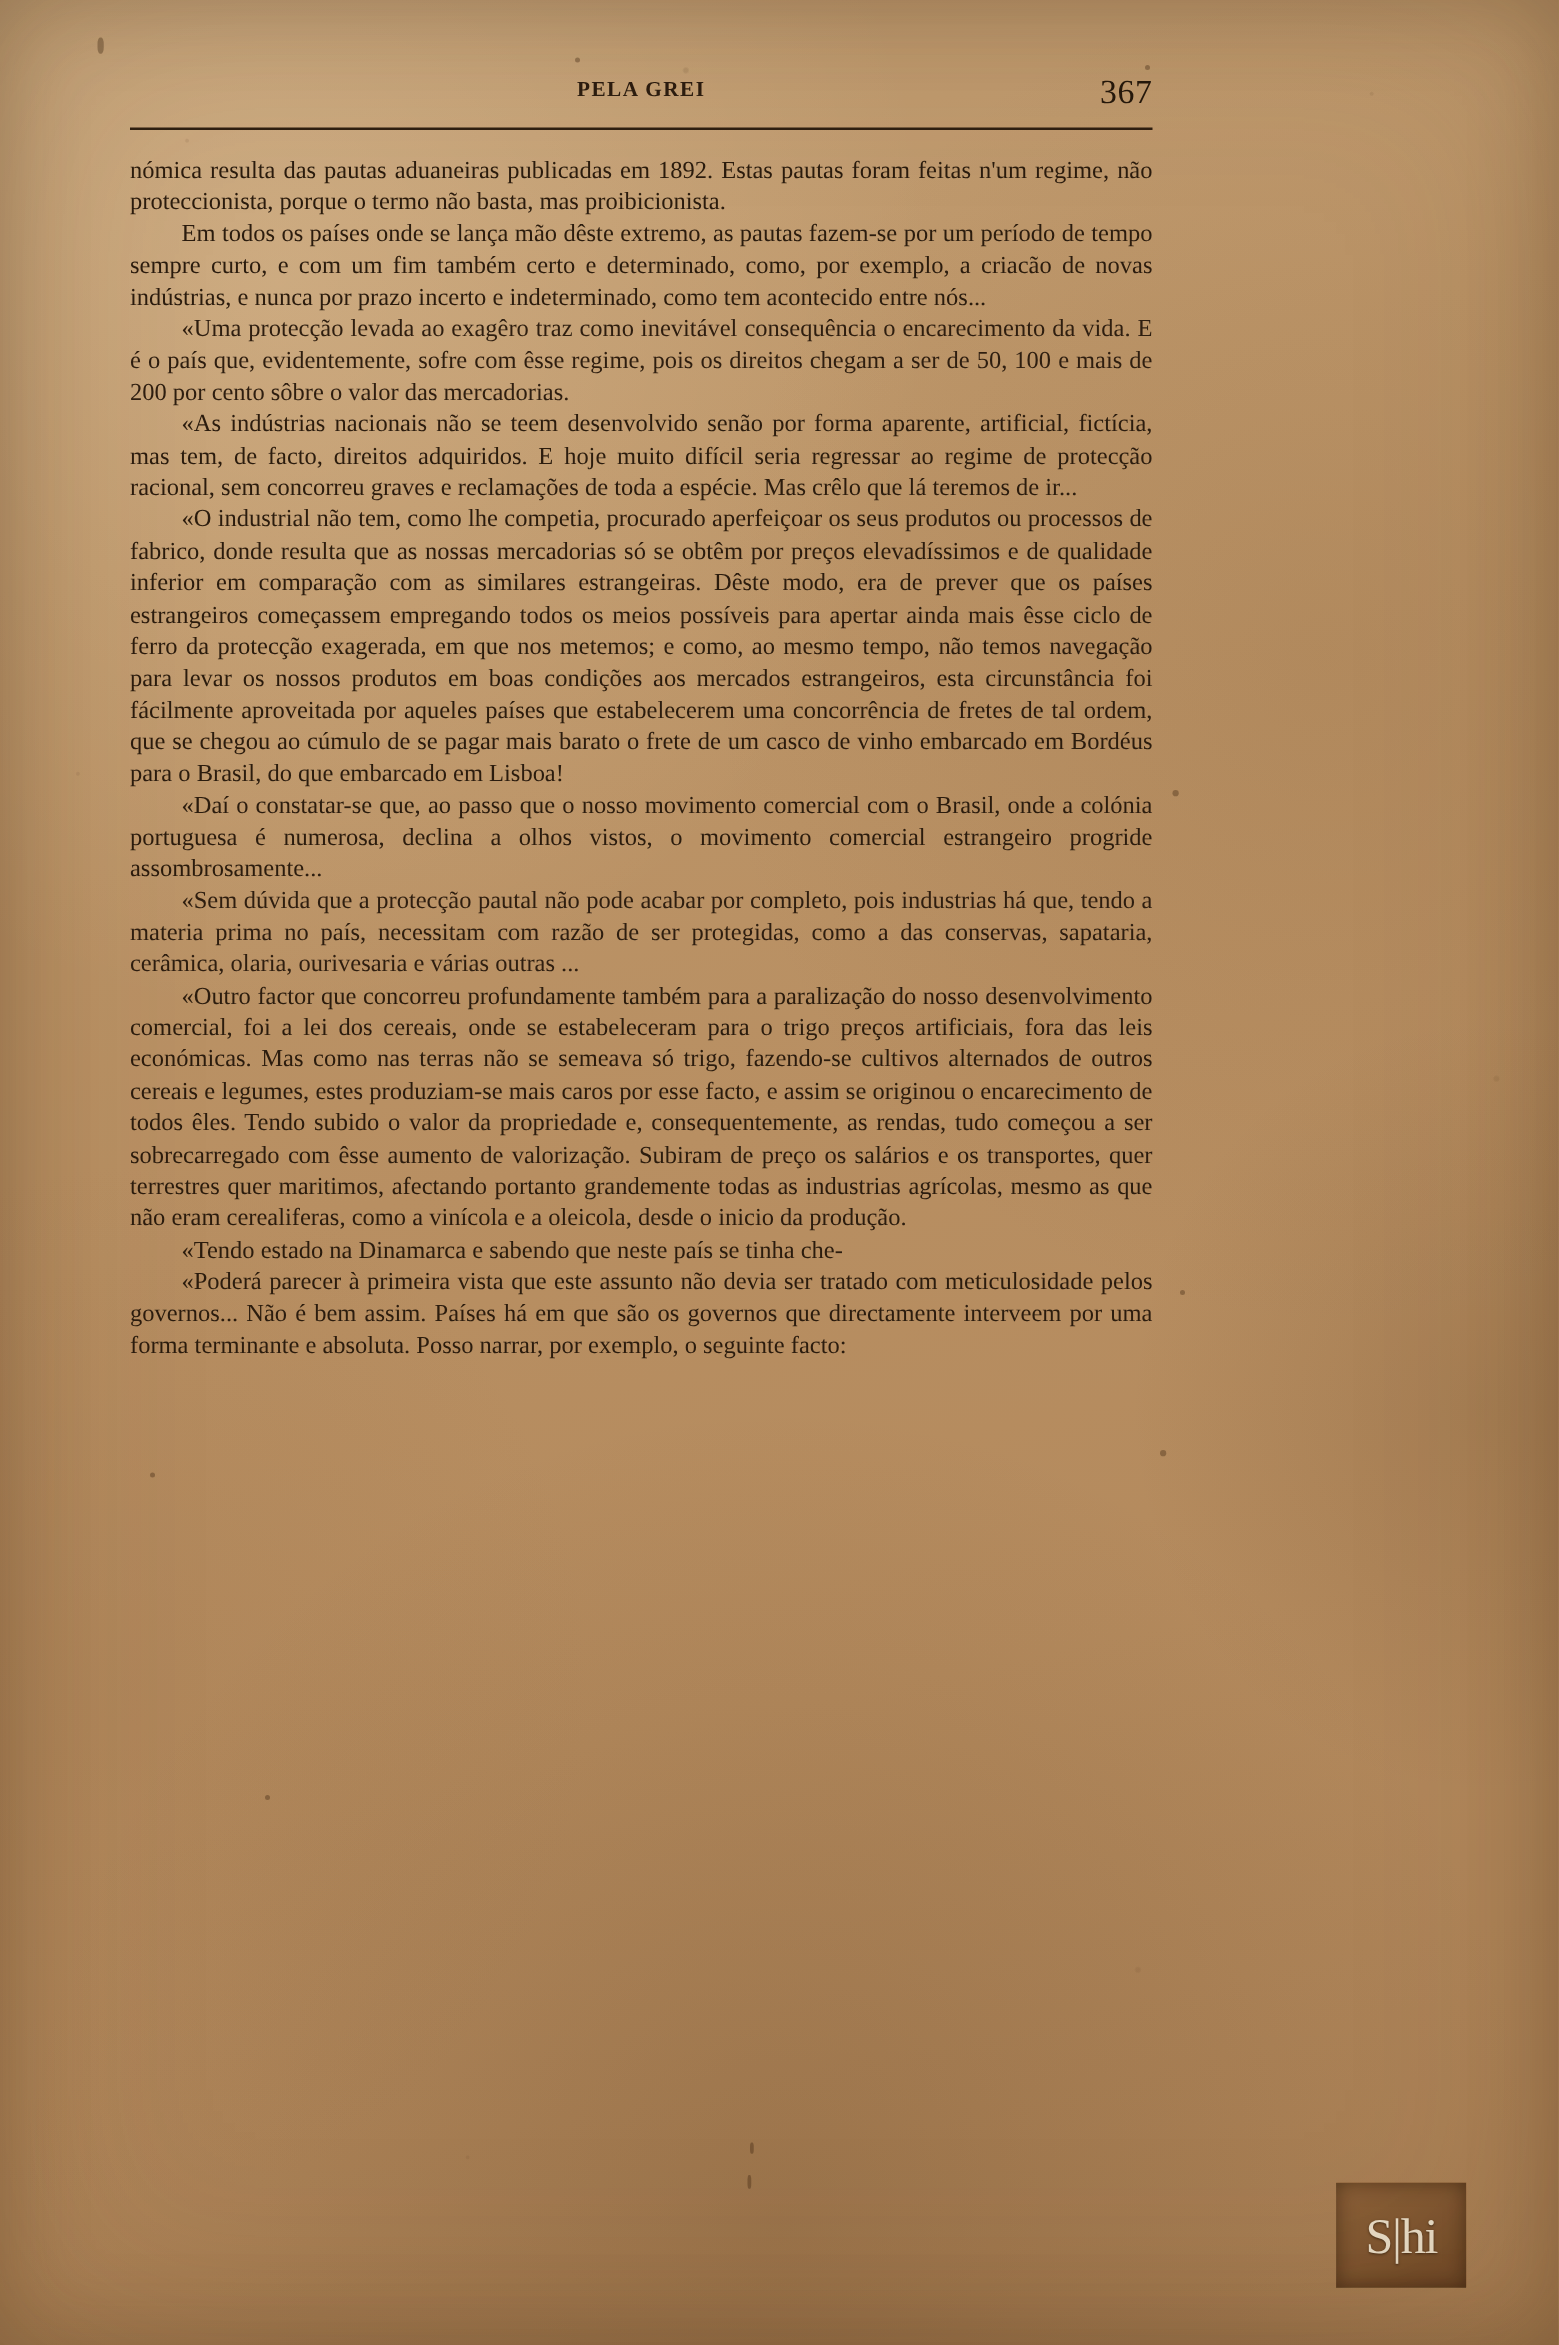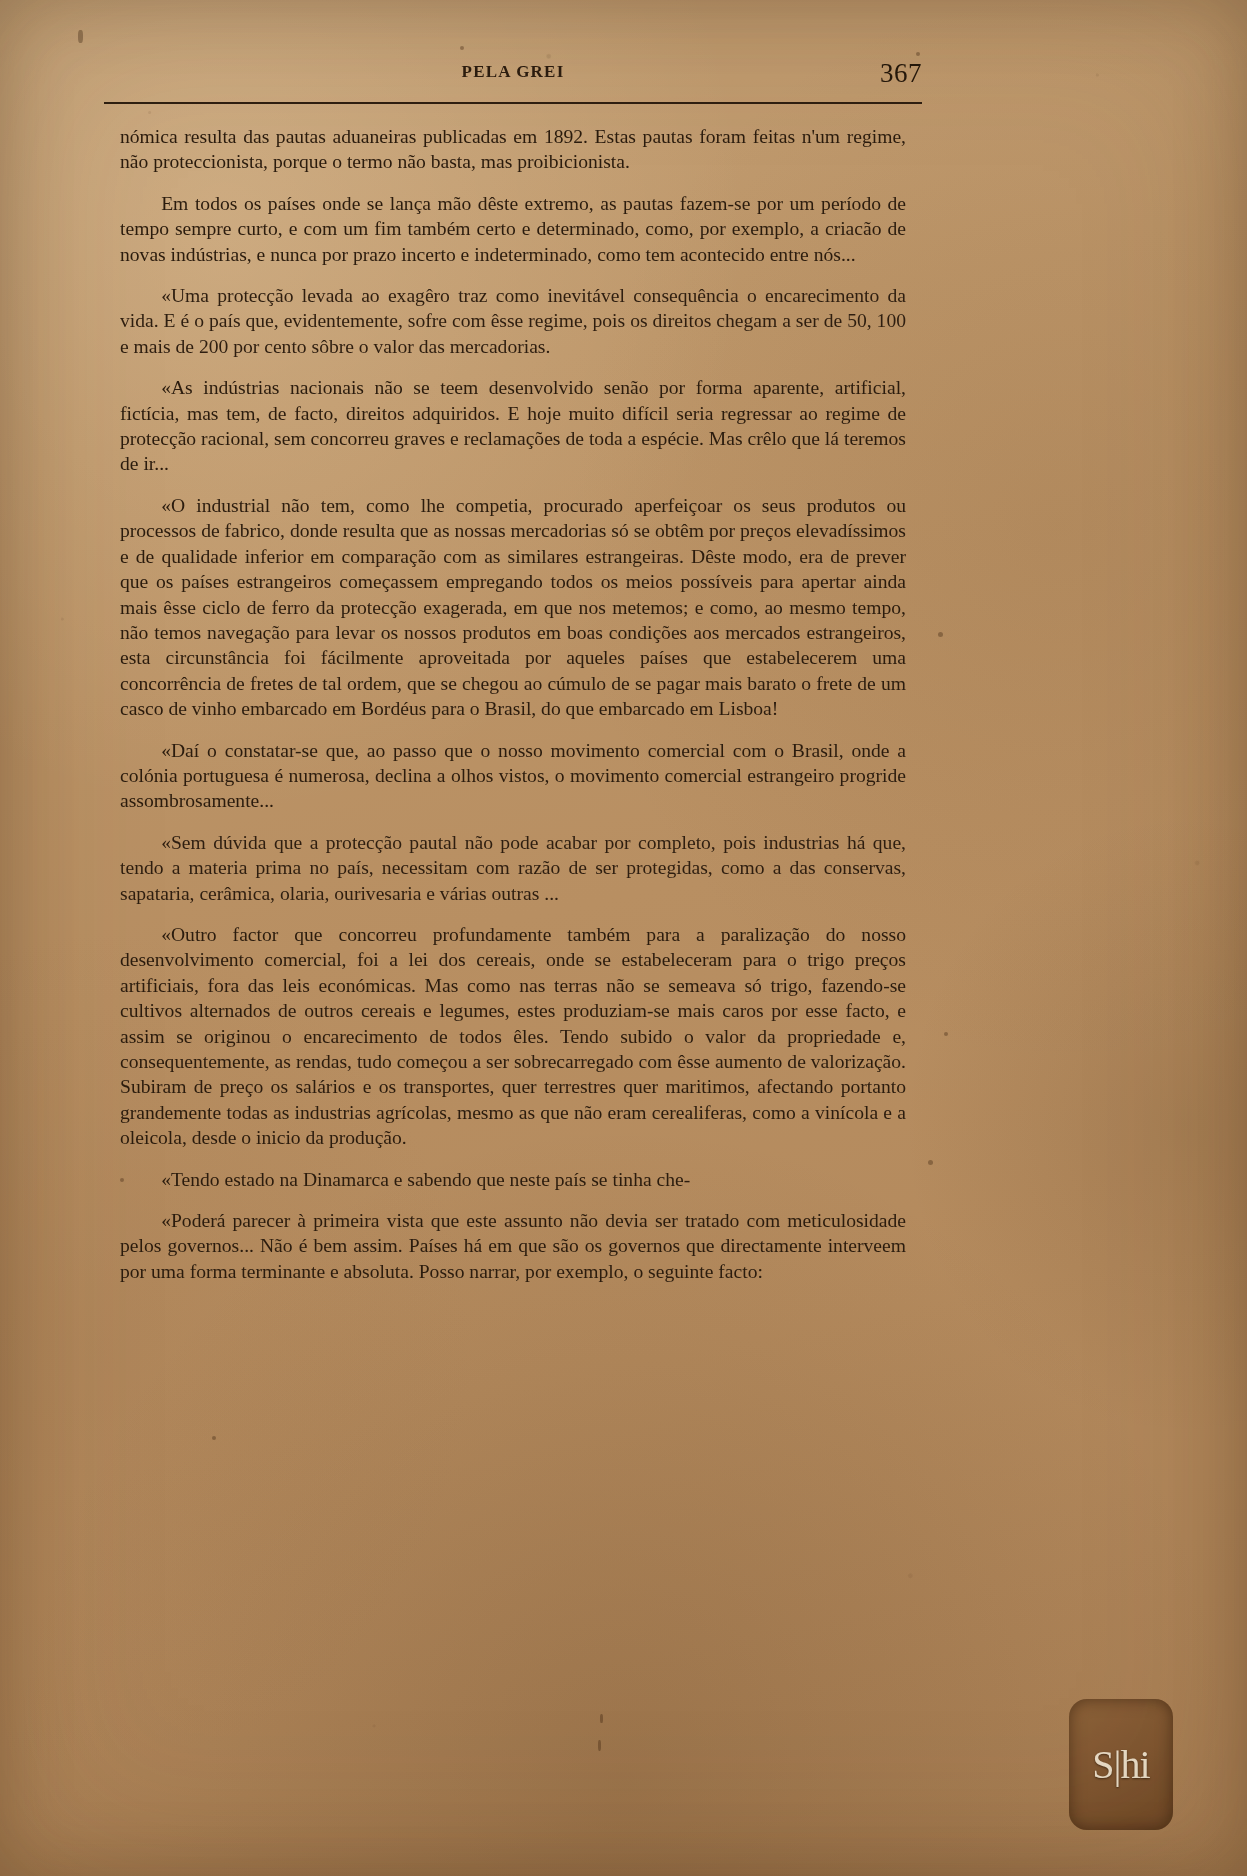--- a/index.html
+++ b/index.html
@@ -92,47 +92,46 @@
   .body-text {
     margin-top: 20px;
     font-size: 19.6px;
     line-height: 25.4px;
     color: #2b1c0e;
     text-align: justify;
     text-justify: inter-word;
     font-family: "Liberation Serif", serif;
   }
   .body-text p {
-    margin: 16px;
+    margin: 0;
     text-indent: 2.1em;
     hyphens: none;
   }
   .body-text p.noindent {
     text-indent: 0;
   }
 
   
   .body-text p:nth-child(3),
   .body-text p:nth-child(7) {
     color: #2e1e10;
   }
 
   
   .stamp {
     position: absolute;
     right: 74px;
     bottom: 46px;
     width: 104px;
-    height: 131px;
+    height: 84px;
     background: linear-gradient(150deg, #8d6239 0%, #7e5530 55%, #714a28 100%);
     box-shadow: inset 0 0 16px rgba(40,22,8,0.55);
     display: flex;
     align-items: center;
     justify-content: center;
-    border-radius: 18px;
   }
   .stamp-text {
     font-family: "Liberation Serif", serif;
     font-size: 40px;
     color: #e9dcc6;
     letter-spacing: -1px;
     text-shadow: 0 1px 2px rgba(30,16,5,0.6);
   }
   .speck {
     position: absolute;

